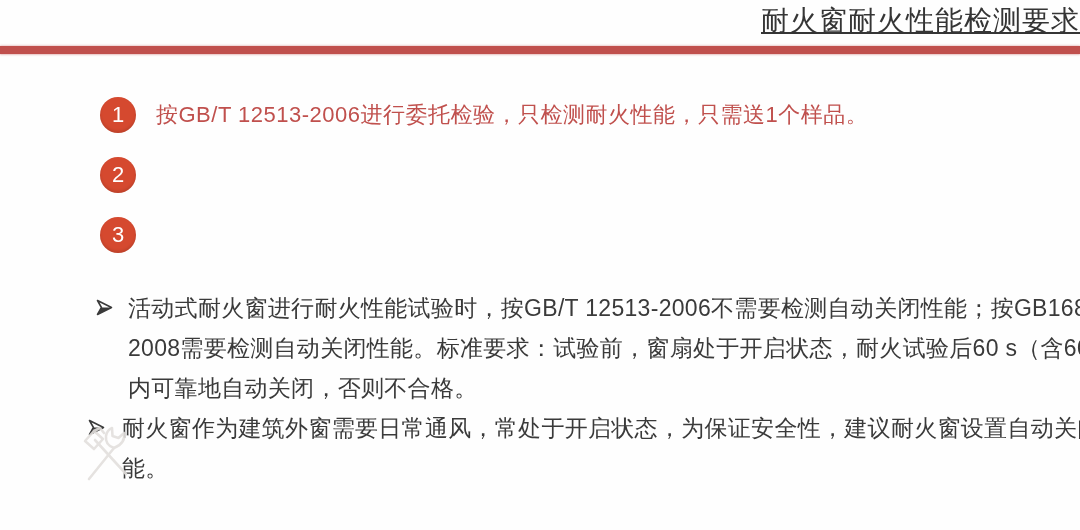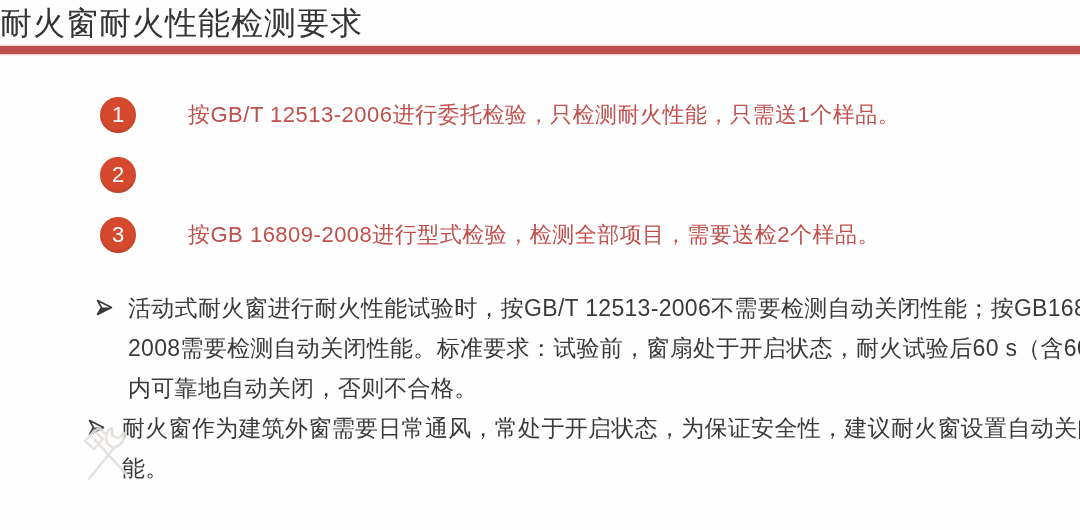--- a/index.html
+++ b/index.html
@@ -7,44 +7,45 @@
     width: 1080px; height: 530px;
     font-family: "Liberation Sans", "DejaVu Sans", sans-serif;
     overflow: hidden;
   }
   .slide {
     position: relative; width: 1080px; height: 530px;
     background: #fefefe; overflow: hidden;
   }
   .title {
     position: absolute; top: 2px; left: 0; right: 0;
-    text-align: left;
-    font-size: 32px; font-weight: 500;
+    text-align: right;
+    font-size: 28px; font-weight: 500;
     color: var(--title-text, #353535);
     letter-spacing: 1px;
+    text-decoration: underline;
   }
   .rule {
     position: absolute; top: 46px; left: 0; width: 100%; height: 8px;
     background: var(--accent-red, #c0504d);
     box-shadow: 0 1px 2px rgba(192, 80, 77, 0.35), 0 -1px 2px rgba(192, 80, 77, 0.25);
   }
   .num-row { position: absolute; left: 100px; height: 36px; display: flex; align-items: center; }
   .num-row.r1 { top: 97px; }
   .num-row.r2 { top: 157px; }
   .num-row.r3 { top: 217px; }
   .num-circle {
     width: 36px; height: 36px; border-radius: 50%;
     background: var(--badge-red, #d5492f);
     color: #ffffff; font-size: 22px; font-weight: 500;
     display: flex; align-items: center; justify-content: center;
     flex: 0 0 auto;
     box-shadow: inset 0 -2px 3px rgba(0,0,0,0.12);
   }
   .num-text {
-    margin-left: 52px;
+    margin-left: 20px;
     font-size: 22px;
     color: var(--accent-red, #c0504d);
     white-space: nowrap;
     letter-spacing: 0.5px;
   }
   .bullet { position: absolute; display: flex; align-items: flex-start; }
   .bullet.b1 { top: 288px; left: 94px; }
   .bullet.b2 { top: 408px; left: 86px; }
   .bullet .marker {
     flex: 0 0 auto; padding-top: 9px;
@@ -79,21 +80,20 @@
     <div class="num-circle">1</div>
     <div class="num-text">按GB/T 12513-2006进行委托检验，只检测耐火性能，只需送1个样品。</div>
   </div>
 
   <div class="num-row r2">
     <div class="num-circle">2</div>
   </div>
 
   <div class="num-row r3">
     <div class="num-circle">3</div>
-    <div class="num-text">按GB 16809-2008进行型式检验，检测全部项目，需要送检2个样品。</div>
   </div>
 
   <div class="bullet b1">
     <span class="marker">
       <svg viewBox="0 0 24 24" aria-hidden="true">
         <path d="M4 4 L20 12 L4 20 L8.5 12 Z" fill="none" stroke="#3a3a3a" stroke-width="1.8" stroke-linejoin="round"></path>
         <path d="M4 20 L8.5 12 L20 12 Z" fill="#3a3a3a"></path>
       </svg>
     </span>
     <div class="lines">

